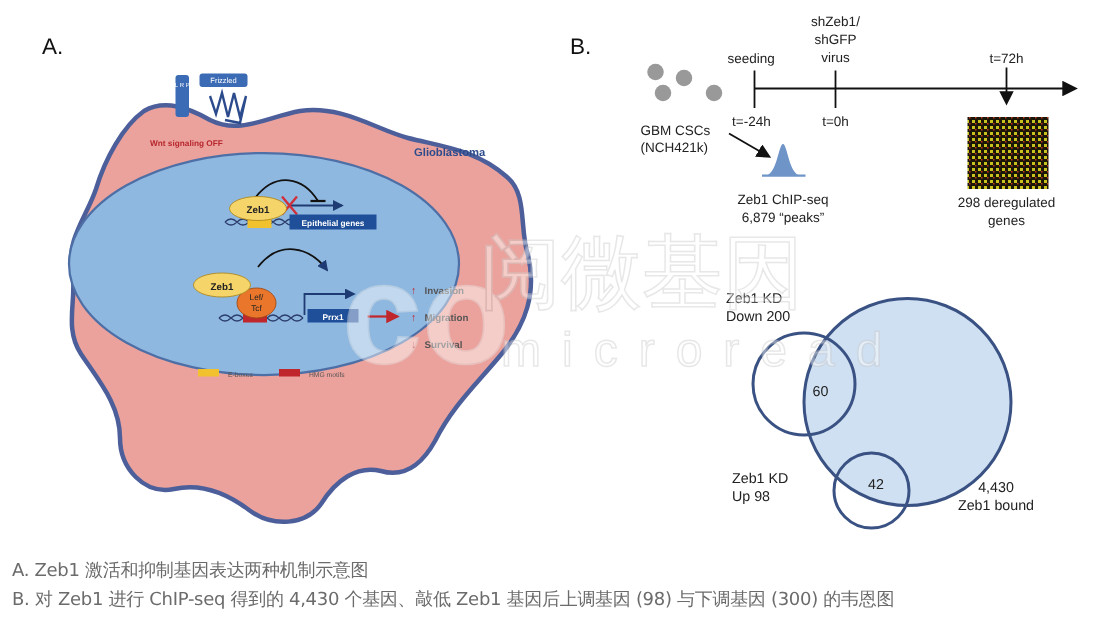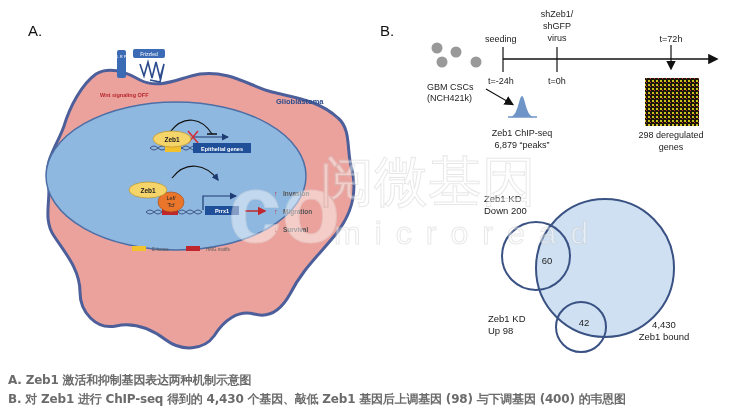--- a/index.html
+++ b/index.html
@@ -1,18 +1,18 @@
 <!DOCTYPE html>
 <html><head>
 <meta charset="utf-8">
 <style>
   html, body { margin:0; padding:0; background:#ffffff; }
   body { width:730px; height:418px; position:relative; overflow:hidden; font-family:"Liberation Sans", sans-serif; }
   svg { position:absolute; left:0; top:0; }
-  .caption { position:absolute; left:8px; font-family:"DejaVu Sans", sans-serif; font-size:12px; color:#6b6b6b; white-space:nowrap; letter-spacing:-0.2px;font-weight:bold; }
+  .caption { position:absolute; left:8px; font-family:"DejaVu Sans", sans-serif; font-size:12px; color:#6b6b6b; white-space:nowrap; letter-spacing:-0.2px; }
   #cap-a { top:372px; }
   #cap-b { top:391px; }
 </style>
 </head>
 <body>
 
 <svg width="730" height="418" viewBox="0 0 730 418">
   <defs>
     <marker id="arrowBlk" markerWidth="8" markerHeight="8" refX="6" refY="4" orient="auto">
       <path d="M0,0 L8,4 L0,8 z" fill="#111"></path>
@@ -128,13 +128,13 @@
   <text x="664" y="340" font-size="9.5" fill="#222" text-anchor="middle">Zeb1 bound</text>
 
   <g opacity="0.45">
     <text x="228" y="242" font-size="96" font-weight="bold" fill="#ffffff" stroke="#e6e6e6" stroke-width="1">co</text>
     <text x="320" y="200" font-size="54" fill="#ffffff" stroke="#cccccc" stroke-width="1">阅微基因</text>
     <text x="334" y="244" font-size="32" letter-spacing="14" fill="#ffffff" stroke="#cccccc" stroke-width="1">microread</text>
   </g>
 </svg>
 
 <div class="caption" id="cap-a">A. Zeb1 激活和抑制基因表达两种机制示意图</div>
-<div class="caption" id="cap-b">B. 对 Zeb1 进行 ChIP-seq 得到的 4,430 个基因、敲低 Zeb1 基因后上调基因 (98) 与下调基因 (400) 的韦恩图</div>
+<div class="caption" id="cap-b">B. 对 Zeb1 进行 ChIP-seq 得到的 4,430 个基因、敲低 Zeb1 基因后上调基因 (98) 与下调基因 (300) 的韦恩图</div>
 
 </body></html>

